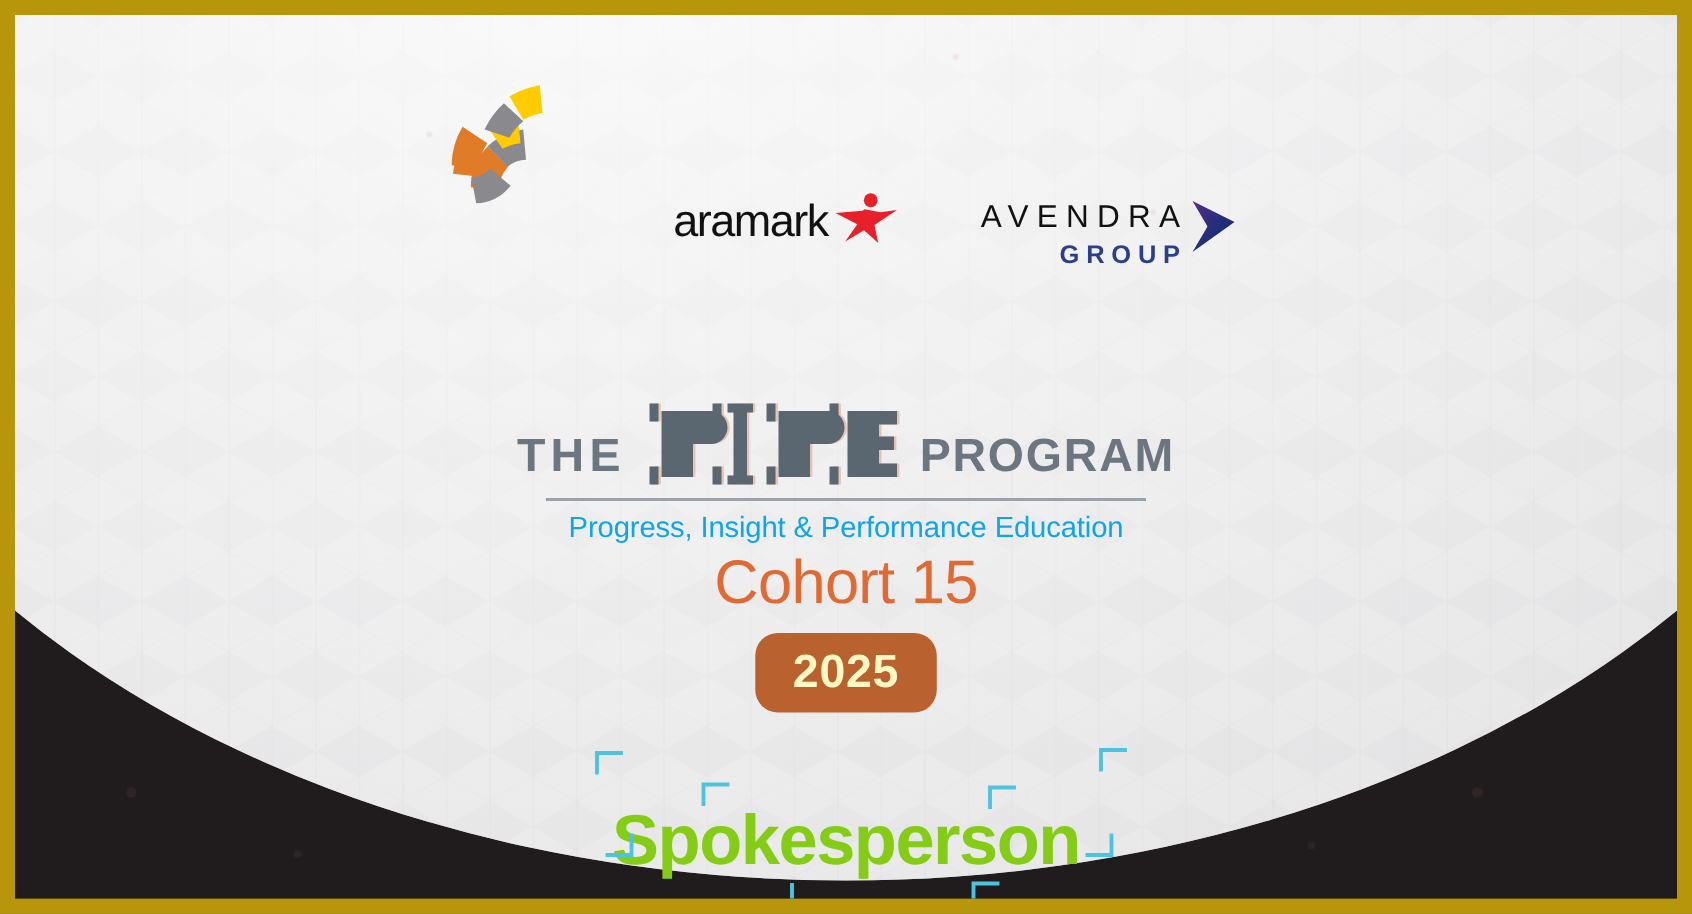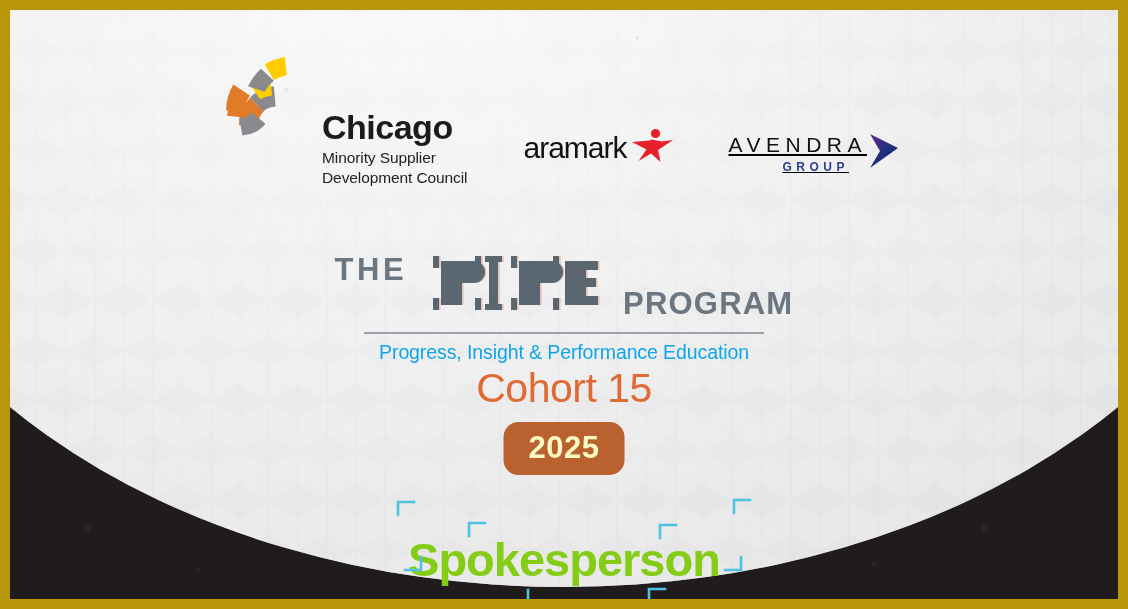--- a/index.html
+++ b/index.html
@@ -112,36 +112,36 @@
 
   
   #aramark-logo { display:flex; align-items:center; margin-top:96px; }
   .aramark-word {
     font-size:30px; font-weight:400; color:#111; letter-spacing:-1px; line-height:1;
   }
   #aramark-mark { width:44px; height:36px; margin-left:2px; margin-top:-4px; }
 
   
   #avendra-logo { display:flex; align-items:flex-start; margin-top:98px; }
-  #avendra-text { display:flex; flex-direction:column; align-items:flex-end;text-decoration:underline; }
+  #avendra-text { display:flex; flex-direction:column; align-items:flex-end; }
   .avendra-word {
     font-size:21px; font-weight:400; color:#111; letter-spacing:5.5px; line-height:1;
   }
   .avendra-group {
-    font-size:12px; font-weight:700; color:#2b3f8c; letter-spacing:4.5px;
-    line-height:1; margin-top:6px; margin-right:18px;
+    font-size:17px; font-weight:700; color:#2b3f8c; letter-spacing:4.5px;
+    line-height:1; margin-top:6px; margin-right:1px;
   }
   #avendra-mark { width:34px; height:42px; margin-left:1px; margin-top:-4px; }
 
   
   #pipe-block {
     position:absolute; left:0; right:0; top:244px; text-align:center;
   }
   #pipe-line {
-    display:flex; justify-content:center; gap:18px;
+    display:flex; align-items:flex-end; justify-content:center; gap:8px;
   }
   .pipe-the {
     font-size:31px; font-weight:700; color:#6b7680;
     letter-spacing:3.5px; line-height:1; padding-bottom:6px;
   }
   #pipe-word { position:relative; margin:0 4px; height:58px; }
   .pipe-prog {
     font-size:31px; font-weight:700; color:#6b7680;
     letter-spacing:1.2px; line-height:1; padding-bottom:6px;margin-top:34px;
   }
@@ -208,27 +208,20 @@
 
             <path d="M-12,-22 A56,56 0 0,1 -4,-50 L14,-38 A34,34 0 0,0 8,-20 Z" fill="#e07b28" transform="translate(-2,6)"></path>
           </g>
 
           <g transform="translate(50,86) rotate(-90)">
             <g>
               <path d="M6,-4 A34,34 0 0,1 22,-27 L34,-12 A19,19 0 0,0 25,0 Z" fill="#8a8a8e" transform="rotate(-62)"></path>
             </g>
           </g>
         </svg>
-        <div id="chicago-words">
-          <div class="chicago-title">Chicago</div>
-          <div class="chicago-sub">
-            <div>Minority Supplier</div>
-            <div>Development Council</div>
-          </div>
-        </div>
       </div>
 
       <div id="aramark-logo">
         <span class="aramark-word">aramark</span>
         <svg id="aramark-mark" viewBox="0 0 44 36">
           <circle cx="26.5" cy="5.5" r="4.6" fill="#e8202a"></circle>
           <path d="M3 14 L21 12.5 L22.5 11.5 L33 13.5 L44 12 L29 22 L31.5 34 L22 25.5 L9.5 33 L17.5 21.5 Z" fill="#e8202a"></path>
         </svg>
       </div>
 

